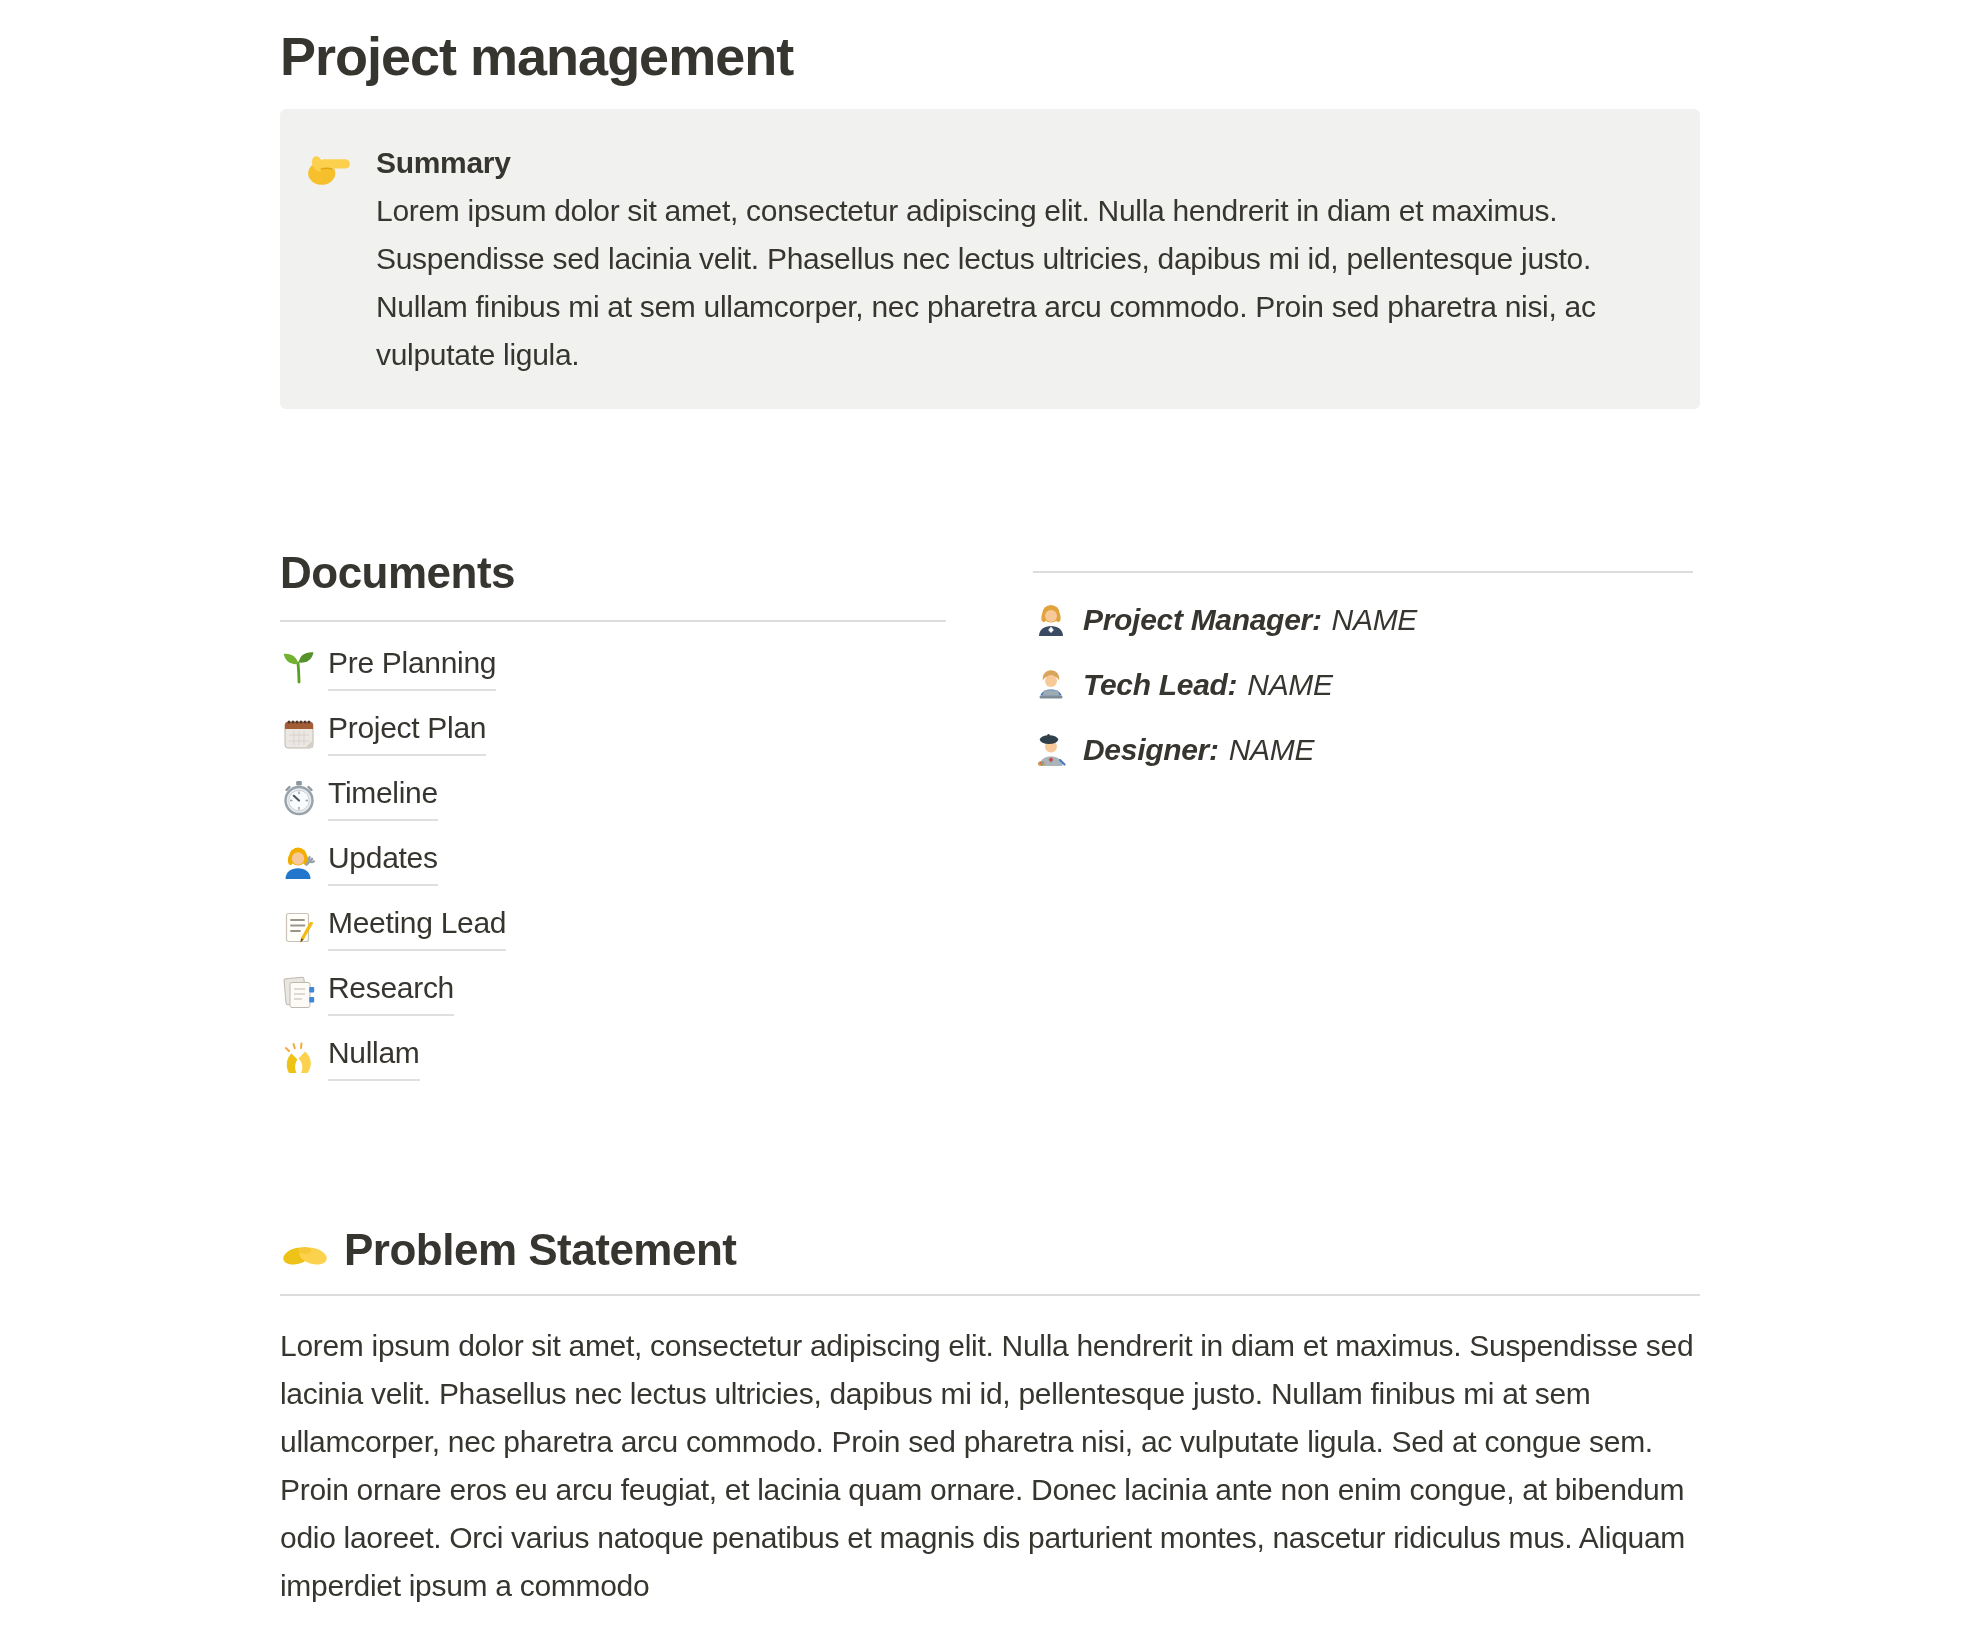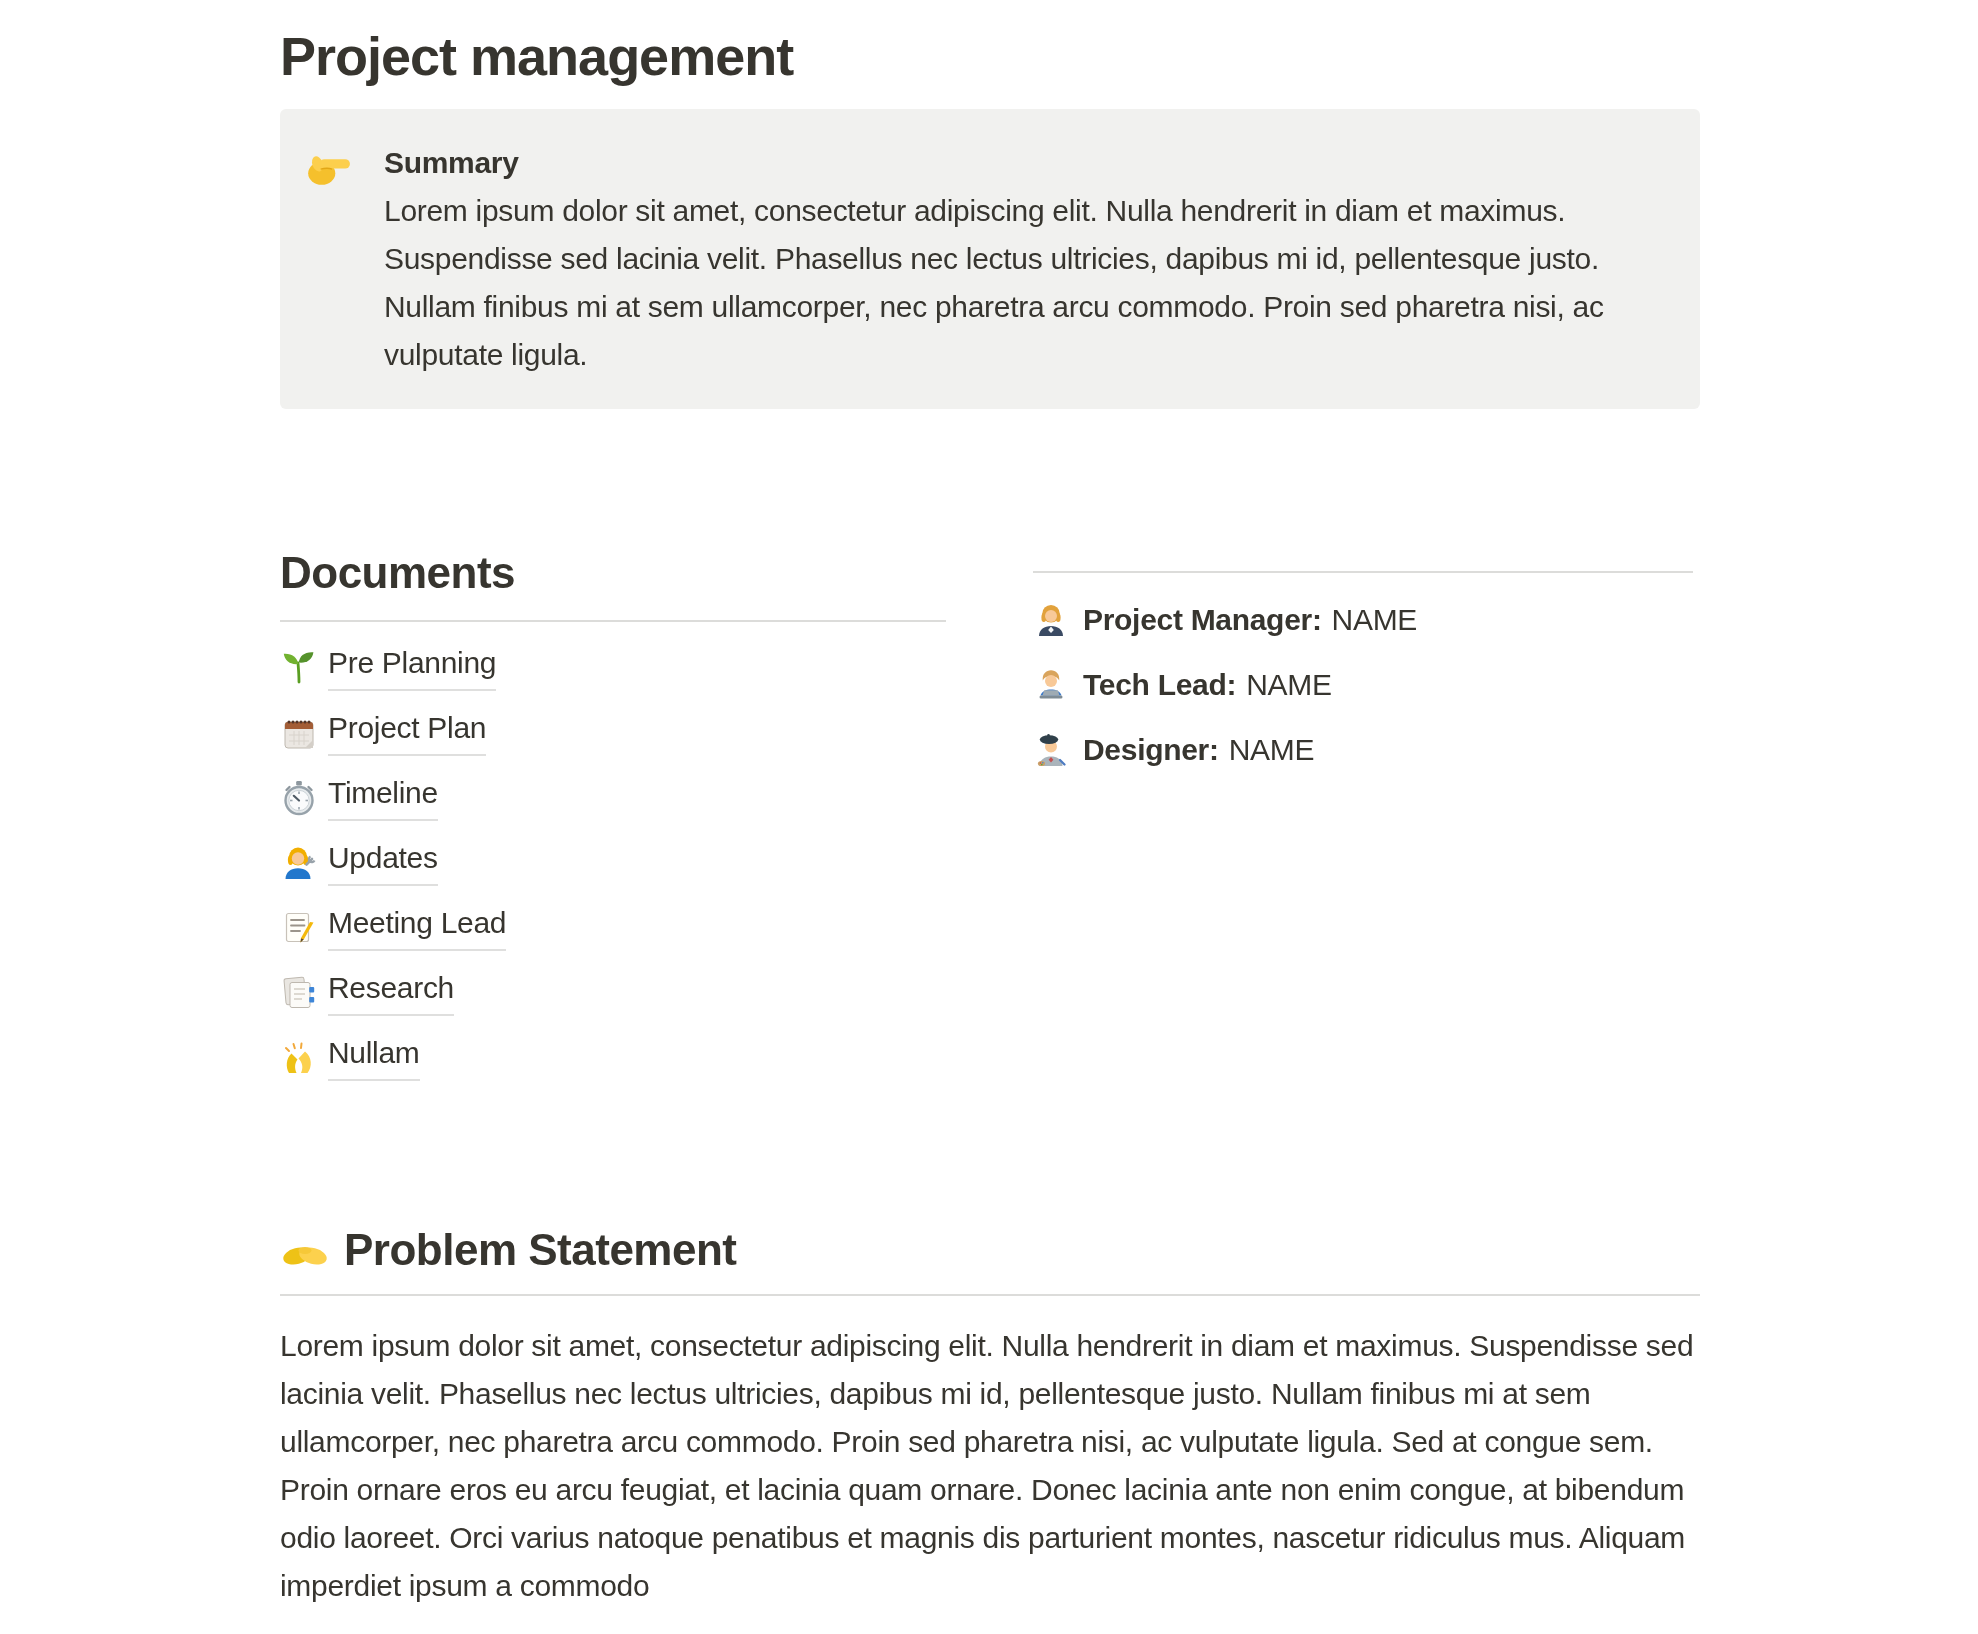--- a/index.html
+++ b/index.html
@@ -17,21 +17,21 @@
     font-size:54px; font-weight:700; line-height:1.12;
     letter-spacing:-1px; color:#37352f;
   }
 
   
   .callout {
     margin-top:23px;
     background:#f1f1ef;
     border-radius:6px;
     padding:30px 40px 30px 24px;
-    display:flex; align-items:flex-start;gap:8px;
+    display:flex; align-items:flex-start;
   }
   .callout-icon { width:48px; flex:0 0 48px; margin-top:3px; }
   .callout-body { margin-left:24px; font-size:30px; line-height:48px; letter-spacing:-0.3px; }
   .callout-title { font-weight:700; }
 
   
   .columns { display:flex; margin-top:140px; }
   .col-left  { width:666px; margin-right:87px; }
   .col-right { width:660px; }
   .section-heading {
@@ -43,21 +43,21 @@
   .doc-list { margin-top:14px; }
   .doc-row { height:65px; display:flex; align-items:center; cursor:pointer; }
   .doc-icon { width:38px; height:38px; flex:0 0 38px; }
   .doc-label {
     margin-left:10px;
     font-size:30px; font-weight:500; letter-spacing:-0.3px;
     padding-bottom:9px;
     border-bottom:2.5px solid rgba(55,53,47,0.16);
   }
 
-  .team-list { margin-top:14px; }
+  .team-list { margin-top:14px;font-style:italic; }
   .team-row { height:65px; display:flex; align-items:center; font-size:30px; letter-spacing:-0.3px; }
   .team-icon { width:36px; height:36px; flex:0 0 36px; }
   .team-role { margin-left:14px; font-weight:700; }
   .team-name { margin-left:10px; font-weight:400; }
 
   
   .problem { margin-top:135px; }
   .problem-header { display:flex; align-items:flex-end; }
   .problem-icon { width:50px; height:40px; flex:0 0 50px; margin-right:14px; }
   .problem-divider { margin-top:20px; }

